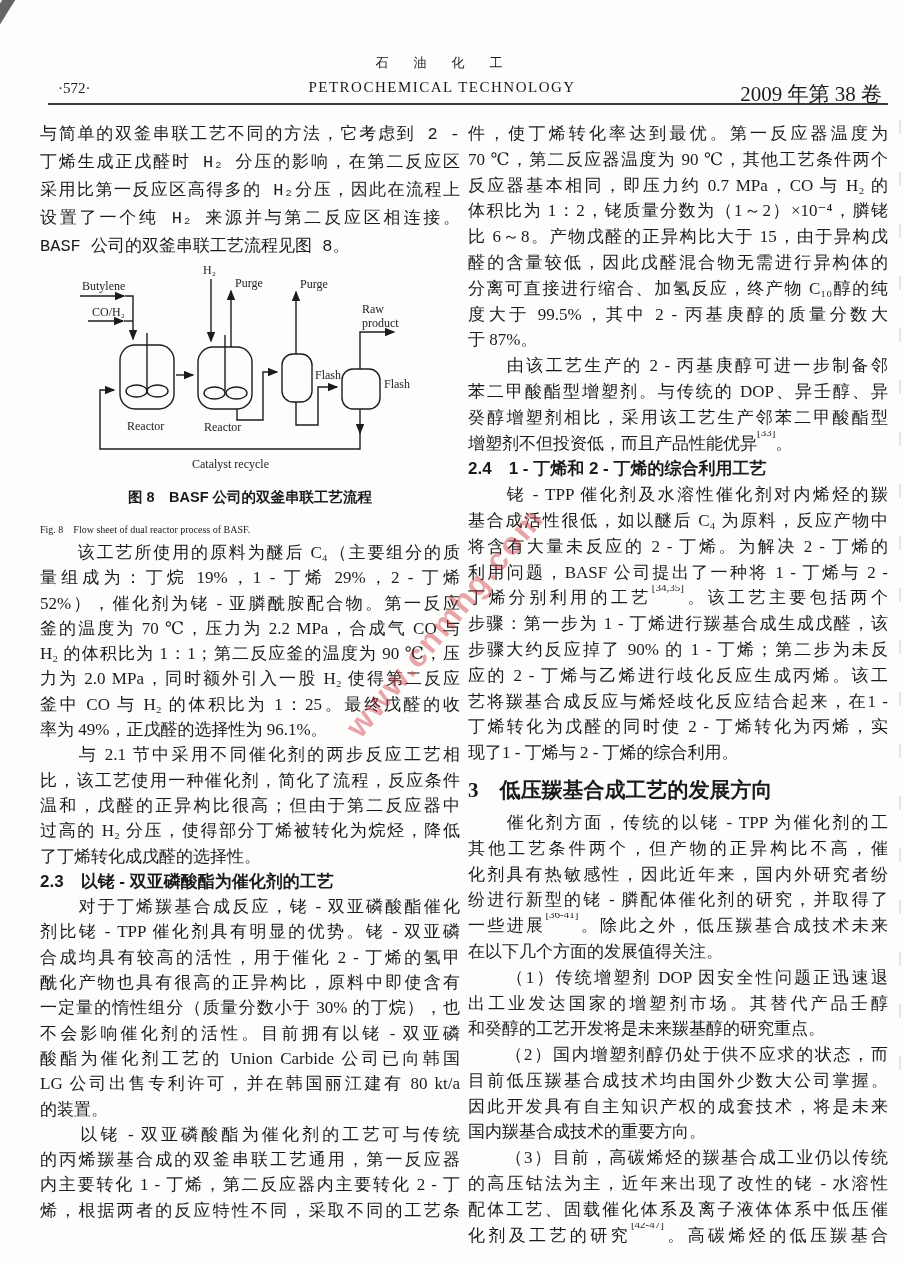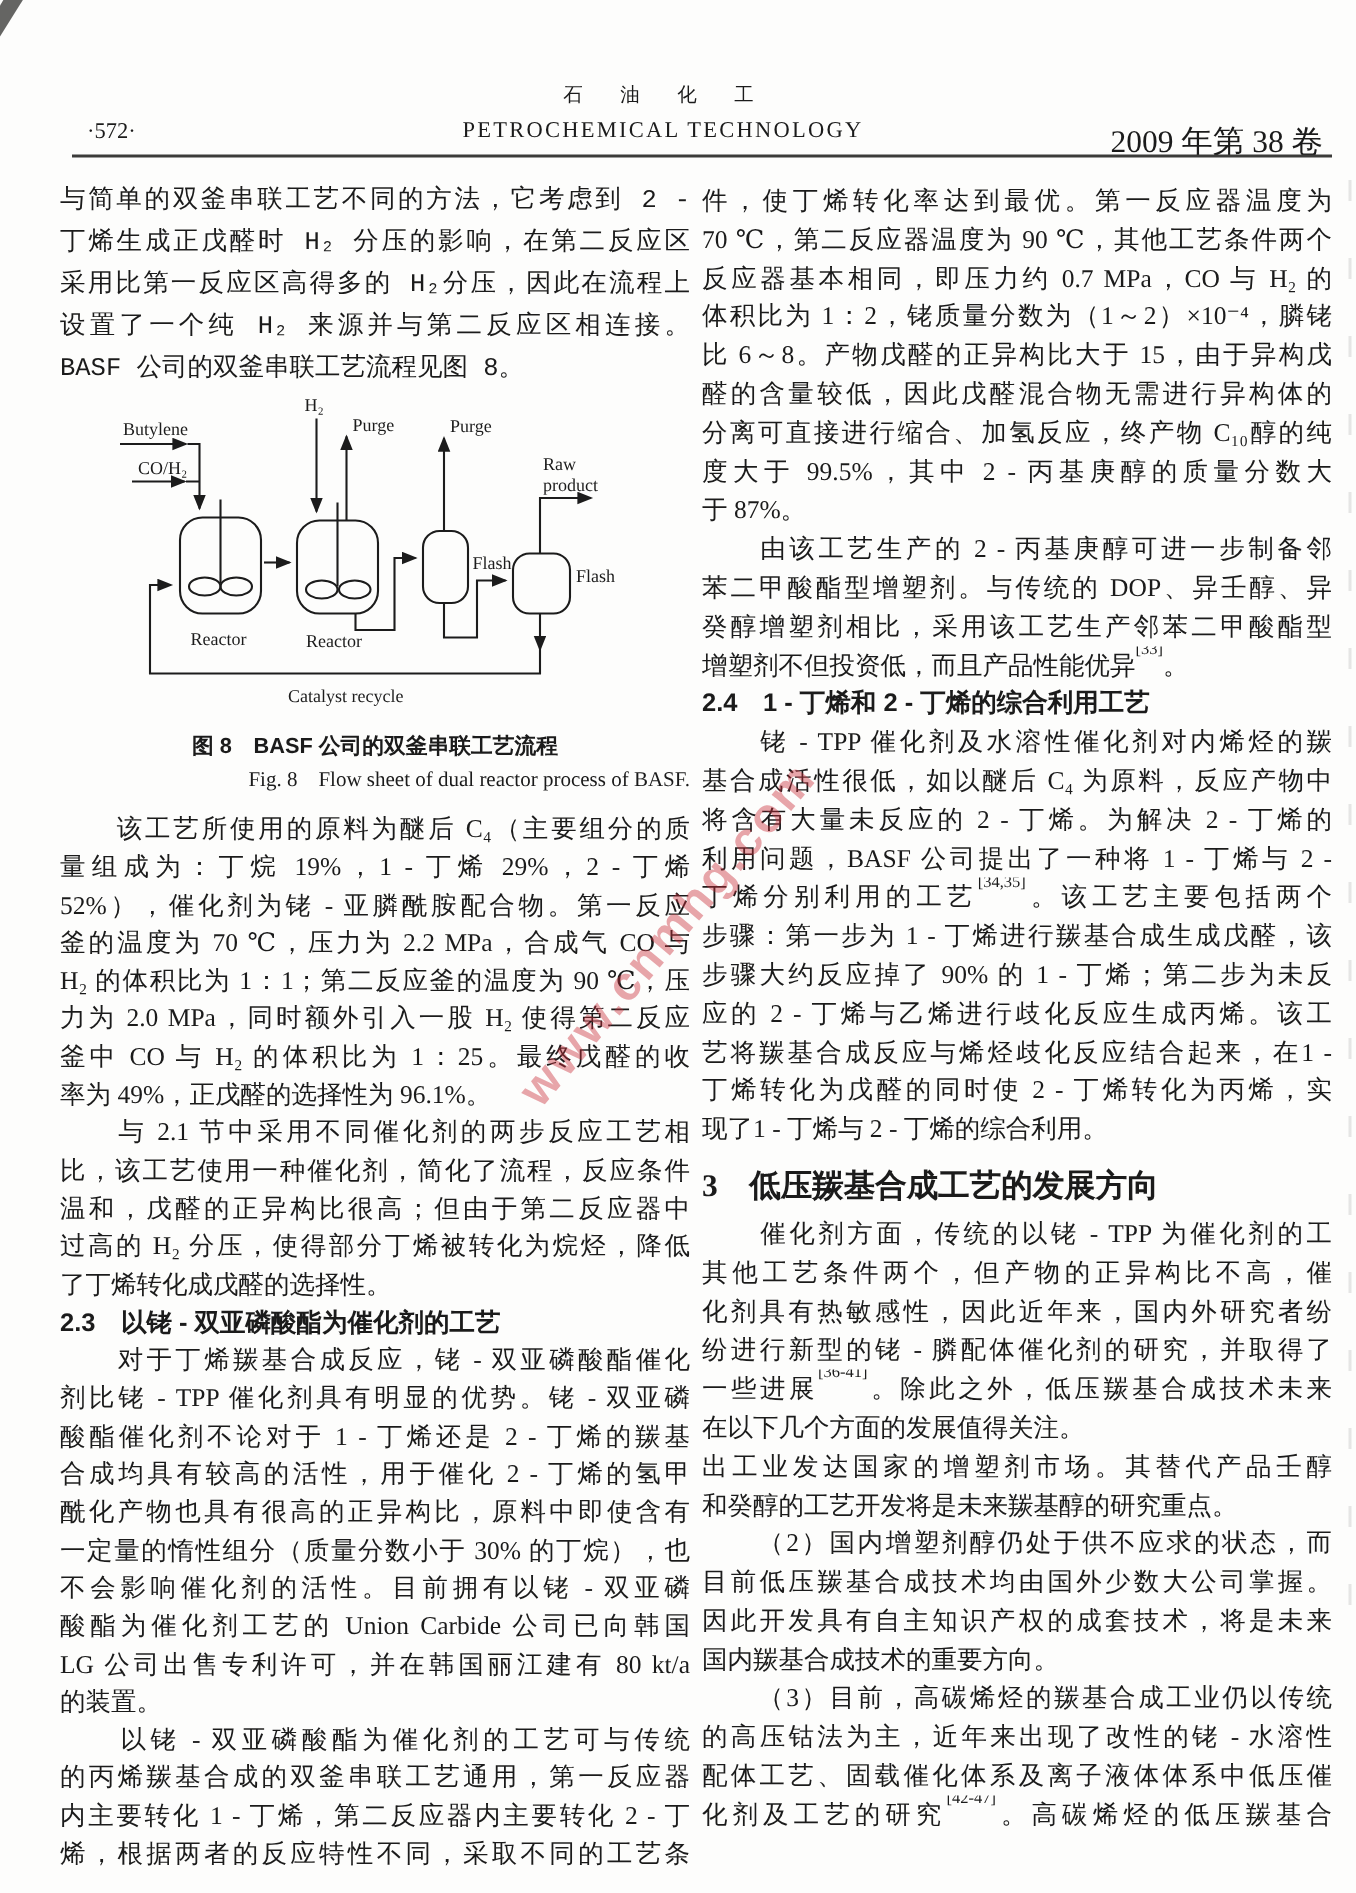--- a/index.html
+++ b/index.html
@@ -27,21 +27,21 @@
   .line.last{text-align-last:left;}
   .line.h2{font-family:"Liberation Sans","DejaVu Sans",sans-serif;font-weight:bold;text-align-last:left;}
   .rc .line.h1{height:44px;line-height:48px;font-size:21px;font-weight:600;text-align-last:left;overflow:visible;}
   .line sup{font-size:11px;position:relative;top:-6px;line-height:0;}
   
   .figure{position:absolute;left:40px;top:261px;width:420px;}
   .figure svg{display:block;}
   .figure text{font-size:12px;fill:#1c1c1c;font-family:"Liberation Serif","DejaVu Serif",serif;}
   .cap-cn{margin-top:12px;text-align:center;font-size:14.5px;font-weight:bold;
           font-family:"Liberation Sans","DejaVu Sans",sans-serif;}
-  .cap-en{margin-top:4px;text-align:right;font-size:14px;}
+  .cap-en{margin-top:16px;text-align:left;font-size:10px;}
   
   .watermark{position:absolute;left:278px;top:604px;width:334px;text-align:center;
              transform:rotate(-50deg);font-size:32px;font-weight:bold;letter-spacing:2px;
              color:rgba(201,44,56,.42);font-family:"Liberation Sans","DejaVu Sans",sans-serif;
              pointer-events:none;z-index:5;}
 </style>
 </head>
 <body>
 
 <div class="page">
@@ -137,21 +137,20 @@
       <div class="line"><span>釜中 CO 与 H₂ 的体积比为 1：25。最终戊醛的收</span></div>
       <div class="line last"><span>率为 49%，正戊醛的选择性为 96.1%。</span></div>
       <div class="line"><span>　　与 2.1 节中采用不同催化剂的两步反应工艺相</span></div>
       <div class="line"><span>比，该工艺使用一种催化剂，简化了流程，反应条件</span></div>
       <div class="line"><span>温和，戊醛的正异构比很高；但由于第二反应器中</span></div>
       <div class="line"><span>过高的 H₂ 分压，使得部分丁烯被转化为烷烃，降低</span></div>
       <div class="line last"><span>了丁烯转化成戊醛的选择性。</span></div>
       <div class="line h2 last"><span>2.3　以铑 - 双亚磷酸酯为催化剂的工艺</span></div>
       <div class="line"><span>　　对于丁烯羰基合成反应，铑 - 双亚磷酸酯催化</span></div>
       <div class="line"><span>剂比铑 - TPP 催化剂具有明显的优势。铑 - 双亚磷</span></div>
-      <div class="line"><span>酸酯催化剂不论对于 1 - 丁烯还是 2 - 丁烯的羰基</span></div>
       <div class="line"><span>合成均具有较高的活性，用于催化 2 - 丁烯的氢甲</span></div>
       <div class="line"><span>酰化产物也具有很高的正异构比，原料中即使含有</span></div>
       <div class="line"><span>一定量的惰性组分（质量分数小于 30% 的丁烷），也</span></div>
       <div class="line"><span>不会影响催化剂的活性。目前拥有以铑 - 双亚磷</span></div>
       <div class="line"><span>酸酯为催化剂工艺的 Union Carbide 公司已向韩国</span></div>
       <div class="line"><span>LG 公司出售专利许可，并在韩国丽江建有 80 kt/a</span></div>
       <div class="line last"><span>的装置。</span></div>
       <div class="line"><span>　　以铑 - 双亚磷酸酯为催化剂的工艺可与传统</span></div>
       <div class="line"><span>的丙烯羰基合成的双釜串联工艺通用，第一反应器</span></div>
       <div class="line"><span>内主要转化 1 - 丁烯，第二反应器内主要转化 2 - 丁</span></div>
@@ -184,20 +183,21 @@
       <div class="line"><span>艺将羰基合成反应与烯烃歧化反应结合起来，在1 -</span></div>
       <div class="line"><span>丁烯转化为戊醛的同时使 2 - 丁烯转化为丙烯，实</span></div>
       <div class="line last"><span>现了1 - 丁烯与 2 - 丁烯的综合利用。</span></div>
       <div class="line h1 last"><span>3　低压羰基合成工艺的发展方向</span></div>
       <div class="line"><span>　　催化剂方面，传统的以铑 - TPP 为催化剂的工</span></div>
       <div class="line"><span>其他工艺条件两个，但产物的正异构比不高，催</span></div>
       <div class="line"><span>化剂具有热敏感性，因此近年来，国内外研究者纷</span></div>
       <div class="line"><span>纷进行新型的铑 - 膦配体催化剂的研究，并取得了</span></div>
       <div class="line"><span>一些进展</span><sup>[36-41]</sup><span>。除此之外，低压羰基合成技术未来</span></div>
       <div class="line last"><span>在以下几个方面的发展值得关注。</span></div>
+      <div class="line"><span>　　（1）传统增塑剂 DOP 因安全性问题正迅速退</span></div>
       <div class="line"><span>出工业发达国家的增塑剂市场。其替代产品壬醇</span></div>
       <div class="line last"><span>和癸醇的工艺开发将是未来羰基醇的研究重点。</span></div>
       <div class="line"><span>　　（2）国内增塑剂醇仍处于供不应求的状态，而</span></div>
       <div class="line"><span>目前低压羰基合成技术均由国外少数大公司掌握。</span></div>
       <div class="line"><span>因此开发具有自主知识产权的成套技术，将是未来</span></div>
       <div class="line last"><span>国内羰基合成技术的重要方向。</span></div>
       <div class="line"><span>　　（3）目前，高碳烯烃的羰基合成工业仍以传统</span></div>
       <div class="line"><span>的高压钴法为主，近年来出现了改性的铑 - 水溶性</span></div>
       <div class="line"><span>配体工艺、固载催化体系及离子液体体系中低压催</span></div>
       <div class="line"><span>化剂及工艺的研究</span><sup>[42-47]</sup><span>。高碳烯烃的低压羰基合</span></div>

